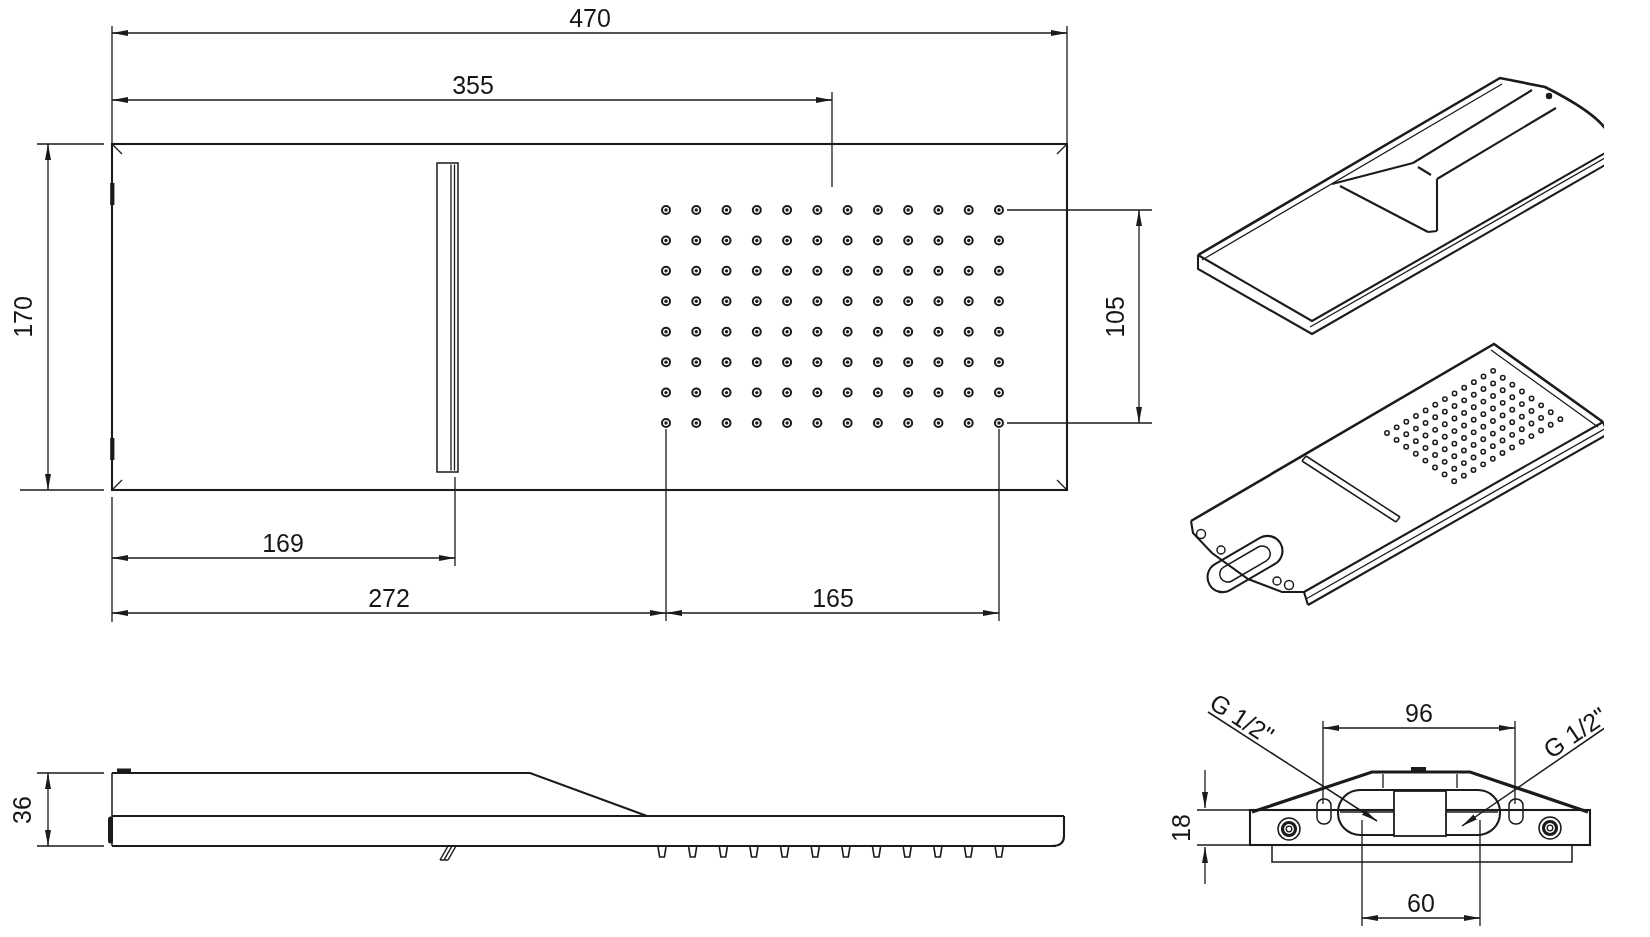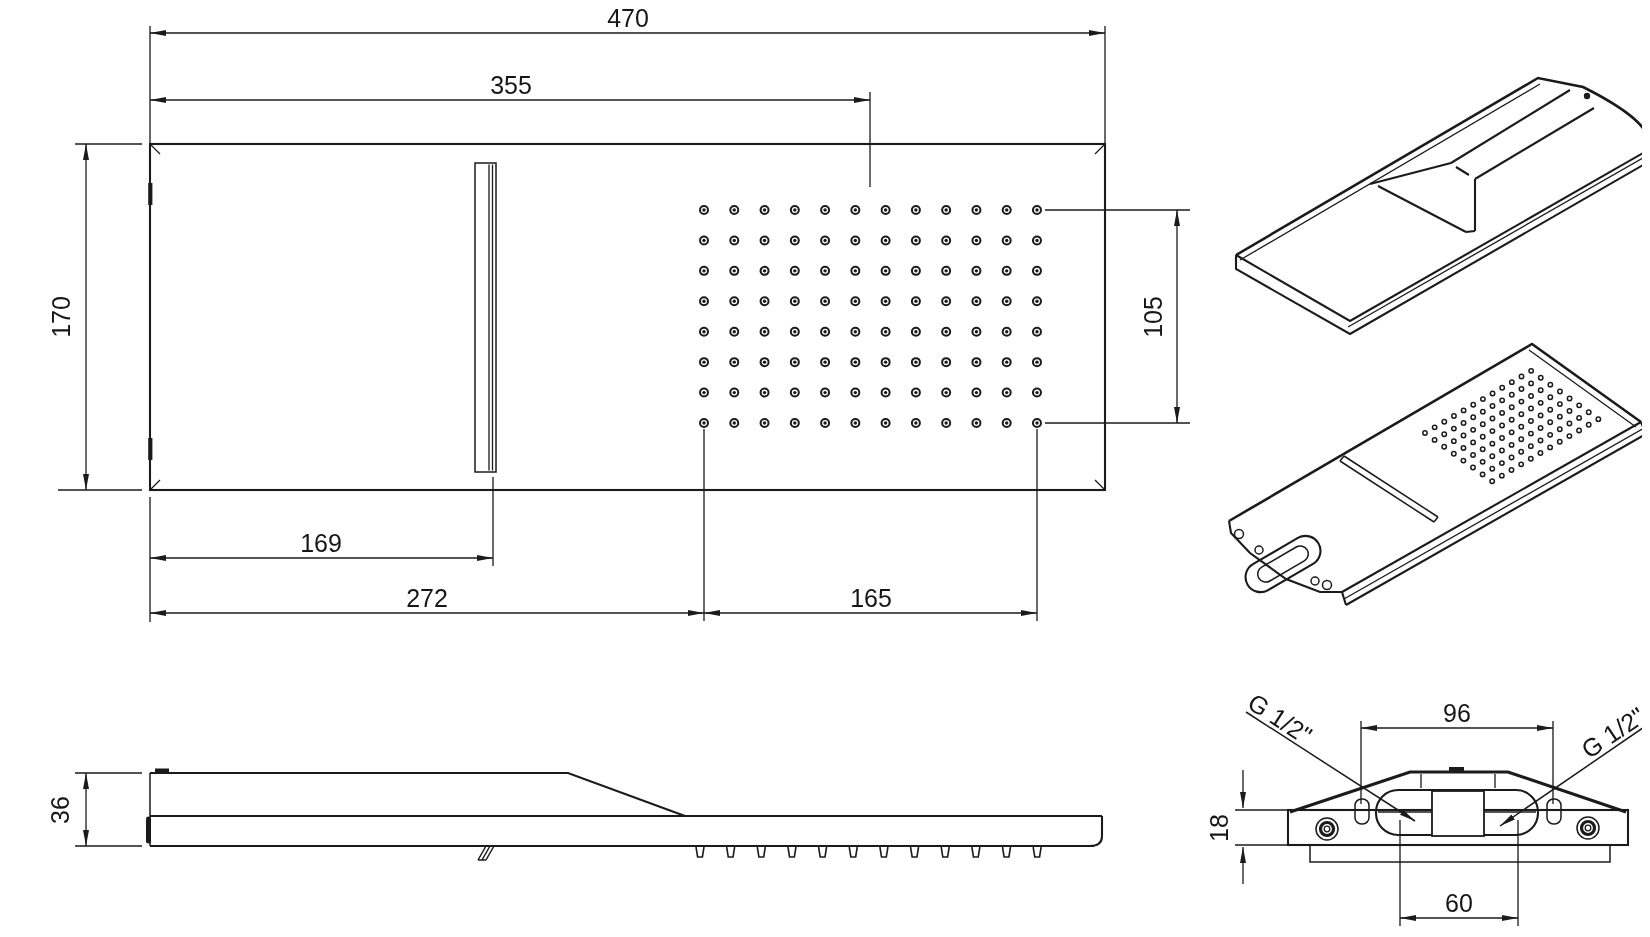--- a/index.html
+++ b/index.html
@@ -1,16 +1,16 @@
 <!DOCTYPE html>
 <html><head>
 <meta charset="utf-8">
 <style>
   html,body{margin:0;padding:0;background:#ffffff;}
-  .stage{width:1604px;height:937px;background:#fff;position:relative;overflow:hidden;padding-left:38px;}
+  .stage{width:1604px;height:937px;background:#fff;position:relative;overflow:hidden;}
   svg text{font-family:"Liberation Sans","DejaVu Sans",sans-serif;fill:#161616;}
   .dimtxt{font-size:25px;}
   .ln{stroke:#1b1b1b;fill:none;}
   .w1{stroke-width:1.3;}
   .w15{stroke-width:1.5;}
   .w2{stroke-width:2.1;}
   .w24{stroke-width:2.6;}
   .w3{stroke-width:3.2;}
   .blk{fill:#1b1b1b;stroke:none;}
 </style>

